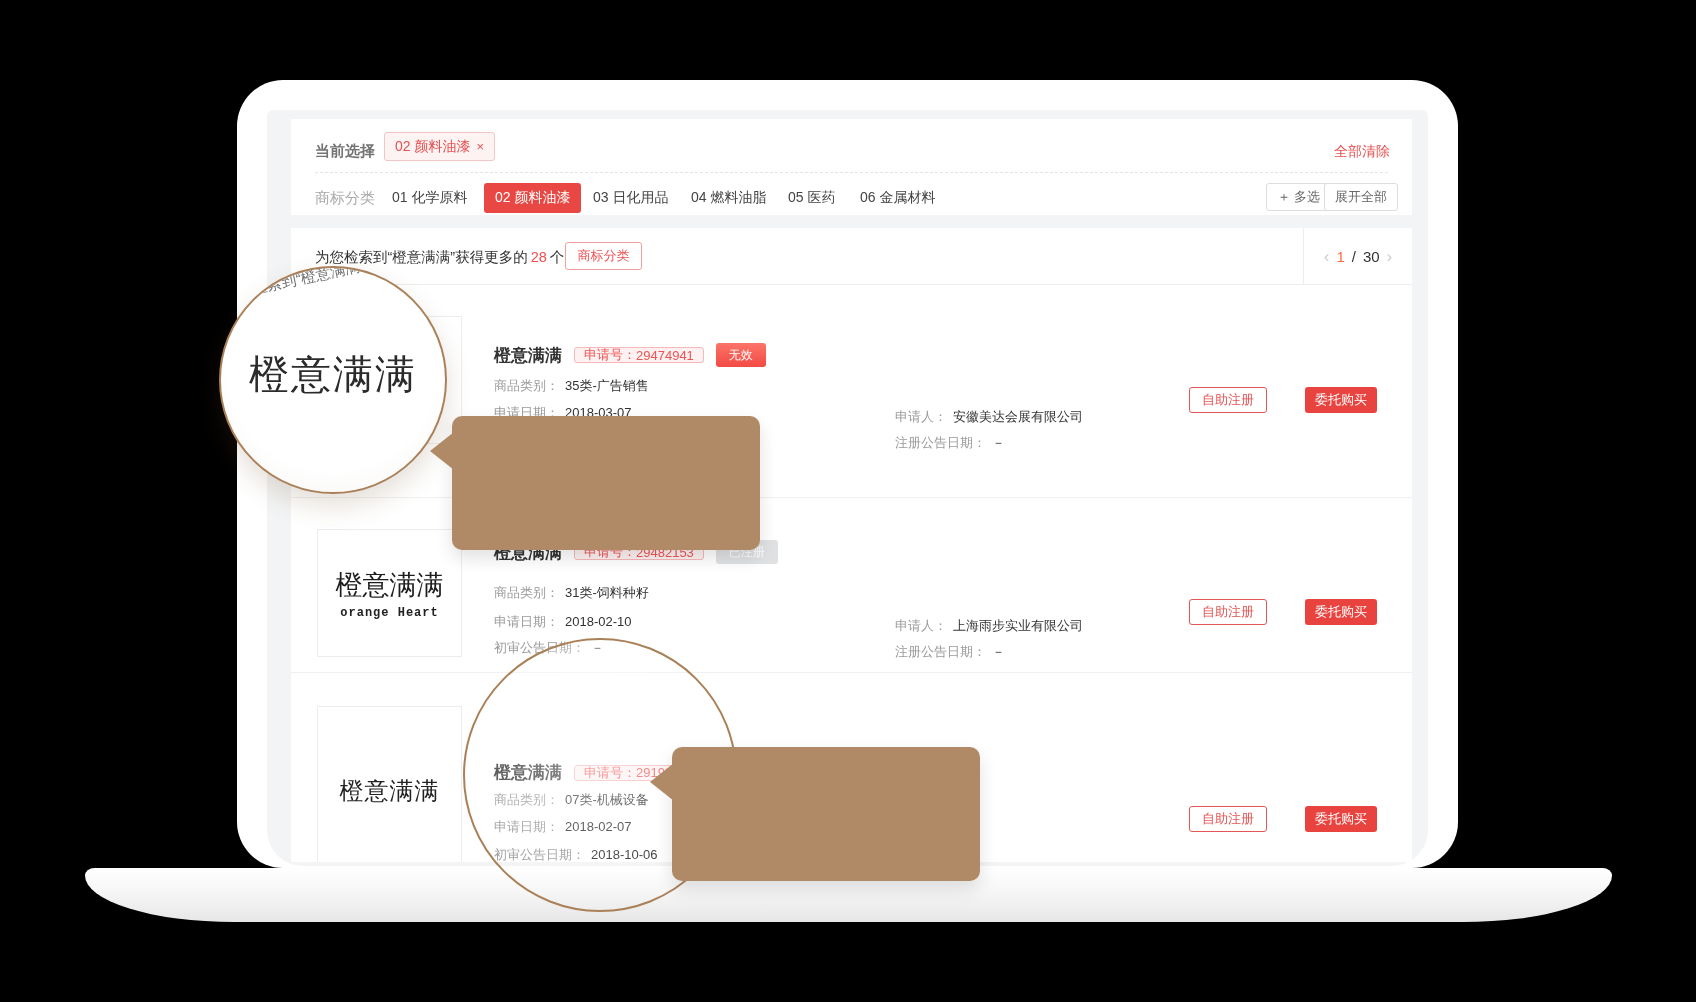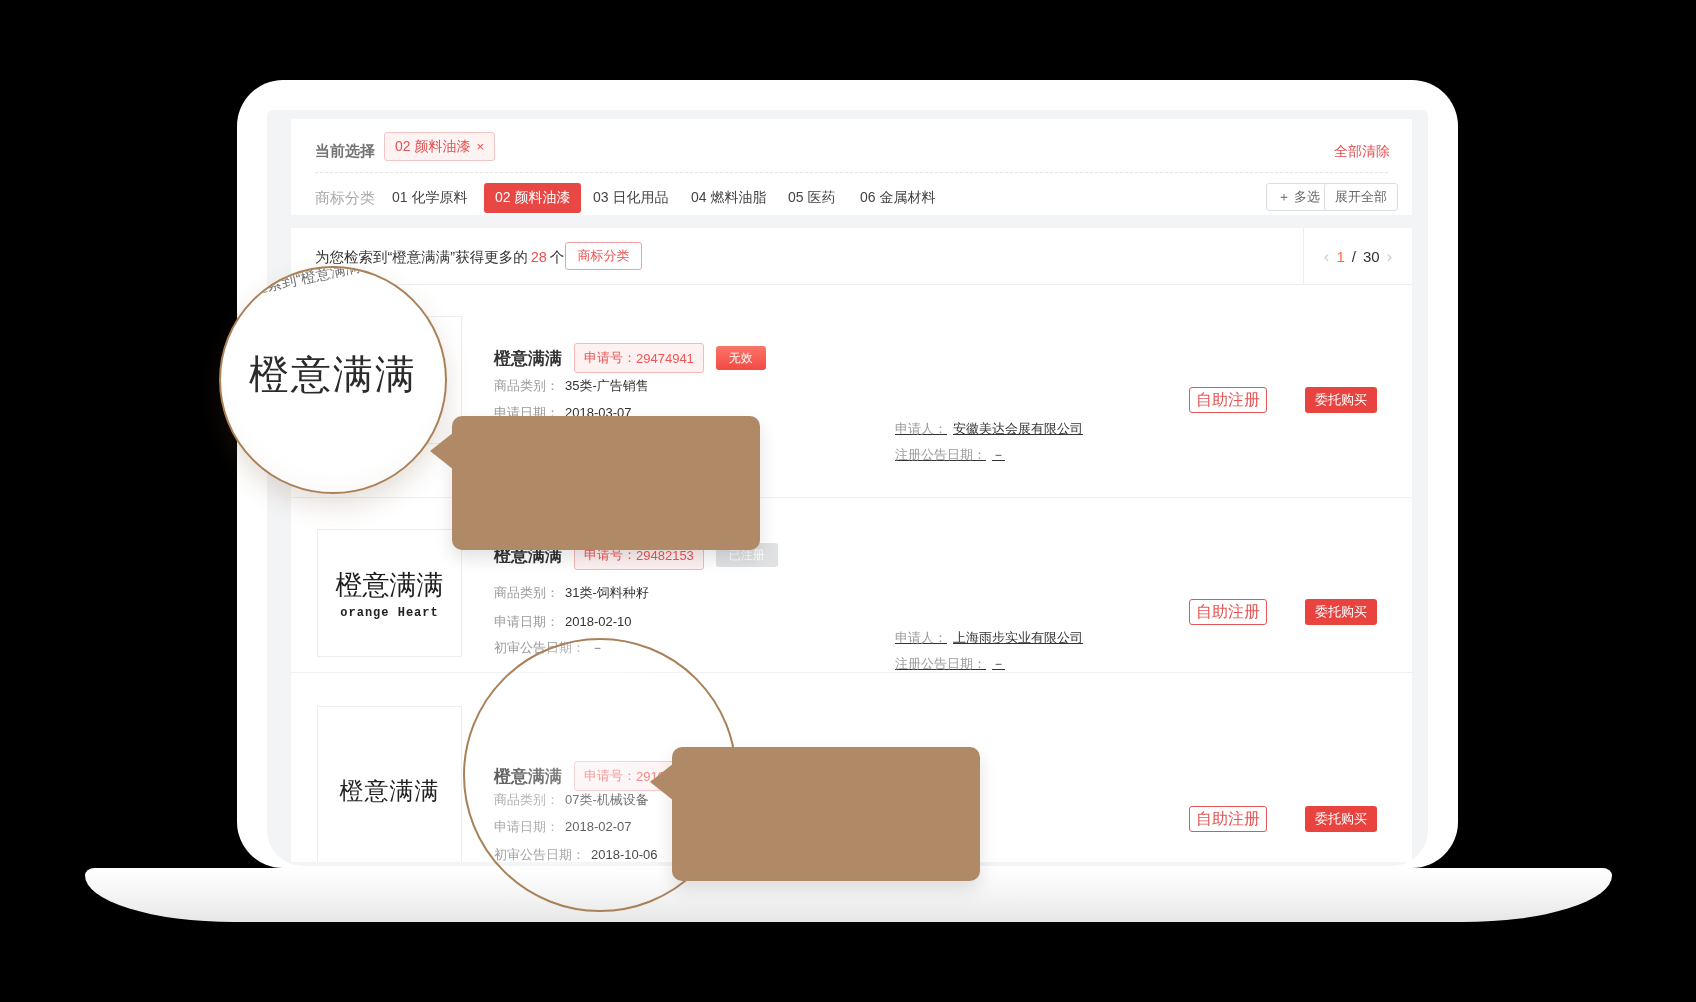--- a/index.html
+++ b/index.html
@@ -51,32 +51,32 @@
   
   .row { position:absolute; left:0; width:1121px; }
   .row2, .row3 { border-top:1px solid #f0f0f0; }
   .mark-box { position:absolute; left:26px; width:145px; background:#fff; border:1px solid #ededed;
     display:flex; flex-direction:column; align-items:center; justify-content:center; }
   .mark-main { font-size:24px; color:#222; letter-spacing:1px; }
   .mark-serif { font-family:"Liberation Serif","DejaVu Serif",serif; font-size:27px; color:#1d1d1d; }
   .mark-sub { font-family:"Liberation Mono","DejaVu Sans Mono",monospace; font-size:12px; font-weight:bold; color:#222; letter-spacing:1px; margin-top:3px; }
   .title-line { position:absolute; left:203px; display:flex; align-items:center; gap:12px; }
   .tm-name { font-size:17px; font-weight:bold; color:#333; }
-  .appno-tag { height:30px; padding:0 9px; display:flex; align-items:center; background:#fdf1f1;
+  .appno-tag { height:16px; padding:0 9px; display:flex; align-items:center; background:#fdf1f1;
     border:1px solid #f6b8b8; border-radius:3px; font-size:13px; color:#f05555; white-space:nowrap; }
   .badge { height:24px; padding:0 13px; display:flex; align-items:center; border-radius:3px; font-size:12px; color:#fff; }
   .badge.invalid { background:linear-gradient(180deg,#fb7468,#f34a44); }
   .badge.registered { background:#dfe1e3;text-align:center; }
   .info-line { position:absolute; left:203px; font-size:13px; color:#333; white-space:nowrap; }
   .info-line .lb { color:#9b9b9b; margin-right:6px; }
-  .col2 { position:absolute; left:401px; top:16px;text-decoration:underline; }
+  .col2 { position:absolute; left:401px; top:4px; }
   .col2 .lb { color:#9b9b9b; margin-right:6px; }
   .act-btns { position:absolute; left:898px; display:flex; gap:14px; }
   .btn-outline { width:78px; height:26px; line-height:24px; text-align:center; border:1px solid #e45555;
-    border-radius:3px; color:#e45555; font-size:16px; background:#fff; cursor:pointer; }
+    border-radius:3px; color:#e45555; font-size:13px; background:#fff; cursor:pointer; }
   .btn-solid { width:72px; height:26px; line-height:26px; text-align:center; border-radius:3px;
     color:#fff; font-size:13px; background:#e8433f; cursor:pointer;margin-left:24px; }
 
   
   .circle1 { position:absolute; left:219px; top:266px; width:228px; height:228px; border-radius:50%; z-index:6;
     border:2px solid #aa8058; overflow:hidden;
     background:radial-gradient(circle at 50% 42%, #ffffff 62%, #f6f3f0 100%);
     box-shadow:0 12px 26px rgba(110,80,45,.18); }
   .circle1 .warp { position:absolute; left:30px; top:0px; font-size:15px; color:#555; transform:rotate(-12deg); opacity:.85; white-space:nowrap; }
   .circle1 .big { position:absolute; left:0; top:79px; width:100%; text-align:center;

